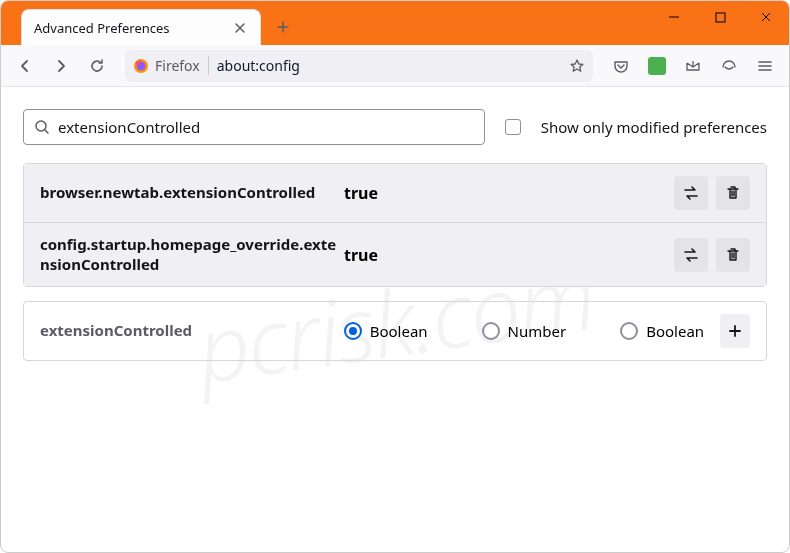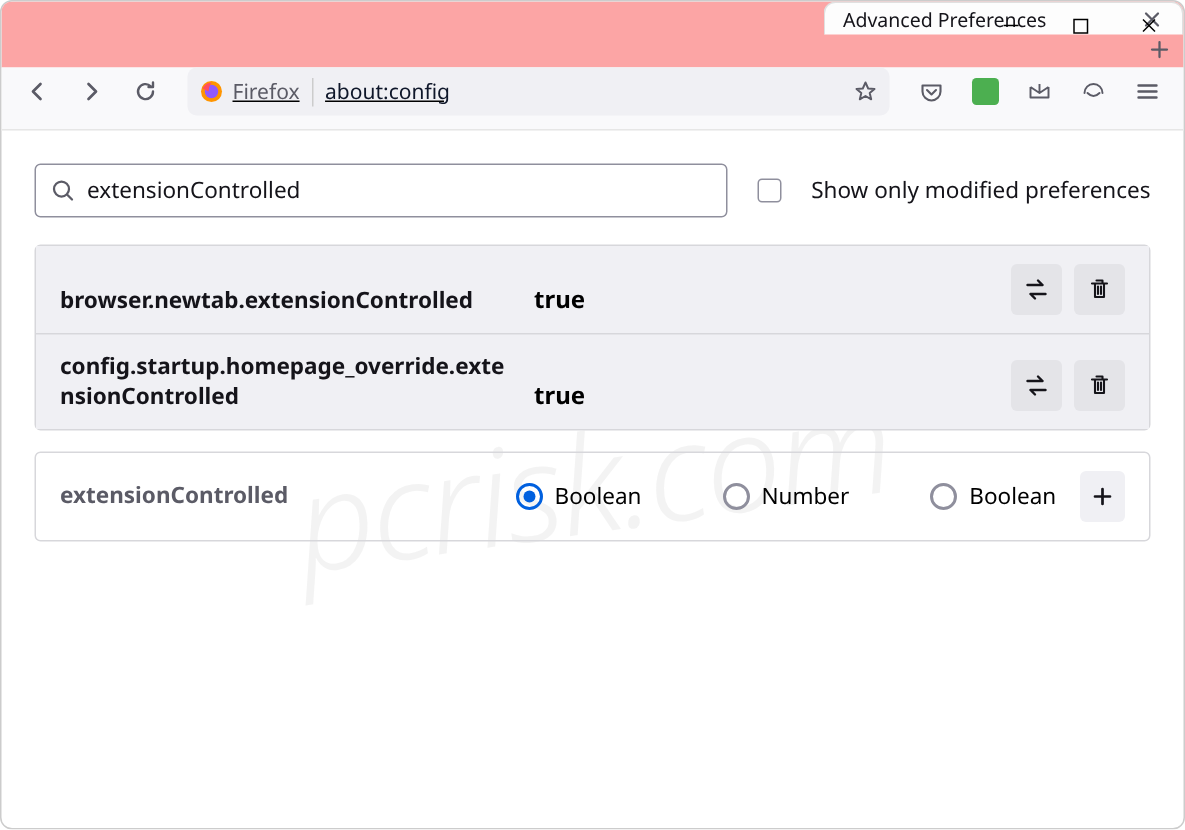--- a/index.html
+++ b/index.html
@@ -1,47 +1,47 @@
 <!DOCTYPE html>
 <html><head>
 <meta charset="utf-8">
 <style>
 * { margin: 0; padding: 0; box-sizing: border-box; font-family: "Segoe UI", system-ui, sans-serif; }
 body { background: #fff; width: 790px; height: 553px; overflow: hidden; position: relative; }
 
 .window { width: 790px; height: 553px; border: 1px solid #ccc; border-radius: 8px; overflow: hidden; position: relative; background: #fff; }
 
 
-.titlebar { height: 44px; display: flex; align-items: flex-end; background: #fca5a5; padding-left: 20px; flex-direction: column; }
+.titlebar { height: 44px; display: flex; align-items: flex-end; background: #f97316; padding-left: 20px; }
 .tab { background: #fdfdfd; border-top-left-radius: 8px; border-top-right-radius: 8px; height: 36px; width: 240px; display: flex; align-items: center; padding: 0 12px; font-size: 13px; color: #15141a; border: 1px solid #e0e0e0; border-bottom: none; position: relative; margin-bottom: 0; }
 .tab-close { margin-left: auto; width: 16px; height: 16px; display: flex; align-items: center; justify-content: center; cursor: pointer; }
 .newtab-btn { width: 32px; height: 32px; display: flex; align-items: center; justify-content: center; margin-left: 6px; margin-bottom: 2px; cursor: pointer; border-radius: 4px; }
 .window-controls { position: absolute; right: 0; top: 0; height: 44px; display: flex; }
 .win-btn { width: 46px; height: 32px; display: flex; align-items: center; justify-content: center; }
 
 
-.navbar { height: 42px; background: #f9f9fb; display: flex; align-items: flex-start; padding: 0 8px; gap: 4px; border-bottom: 1px solid #e6e6e6; text-decoration: underline; }
+.navbar { height: 42px; background: #f9f9fb; display: flex; align-items: center; padding: 0 8px; gap: 4px; border-bottom: 1px solid #e6e6e6; }
 .nav-btn { width: 32px; height: 32px; display: flex; align-items: center; justify-content: center; border-radius: 4px; cursor: pointer; color: #5b5b66; }
 .urlbar { flex: 1; height: 32px; background: #f0f0f4; border-radius: 6px; display: flex; align-items: center; padding: 0 8px; margin: 0 8px; font-size: 14px; color: #5b5b66; }
 .urlbar .identity { display: flex; align-items: center; gap: 6px; padding-right: 8px; border-right: 1px solid #ccc; margin-right: 8px; }
 .identity .ff-icon { width: 16px; height: 16px; }
 .urlbar-text { flex: 1; color: #0f172a; }
 .urlbar .star { margin-left: 8px; }
 .ext-green { width: 18px; height: 18px; background: #4caf50; border-radius: 3px; }
 
 
 .content { padding: 22px; }
 .search-row { display: flex; align-items: center; gap: 20px; margin-bottom: 18px; }
 .search-box { flex: 1; height: 36px; border: 1px solid #8f8f9d; border-radius: 4px; display: flex; align-items: center; padding: 0 10px; font-size: 15px; }
 .search-box input { border: none; outline: none; flex: 1; font-size: 15px; color: #15141a; background: transparent; }
 .checkbox-row { display: flex; align-items: center; gap: 20px; font-size: 15px; color: #15141a; }
 .chk { width: 16px; height: 16px; border: 1px solid #8f8f9d; border-radius: 3px; }
 
 .pref-table { border: 1px solid #d7d7db; border-radius: 4px; }
-.pref-row { display: flex; align-items: flex-end; padding: 12px 16px; gap: 16px; }
+.pref-row { display: flex; align-items: center; padding: 12px 16px; gap: 4px; }
 .pref-row.shaded { background: #f0f0f4; }
 .pref-row + .pref-row { border-top: 1px solid #d7d7db; }
 .pref-name { width: 300px; font-weight: 700; font-size: 15px; color: #15141a; word-break: break-word; line-height: 1.3; }
 .pref-value { flex: 1; font-weight: 700; font-size: 16px; }
 .pref-actions { display: flex; gap: 8px; }
 .icon-btn { width: 34px; height: 34px; background: #f0f0f4; border: none; border-radius: 4px; display: flex; align-items: center; justify-content: center; cursor: pointer; }
 .pref-row.shaded .icon-btn { background: #e4e4e8; }
 
 .new-pref { border: 1px solid #d7d7db; border-radius: 4px; margin-top: 14px; display: flex; align-items: center; padding: 12px 16px; gap: 16px; }
 .new-pref .pref-name { font-weight: 700; color: #5b5b66; }

